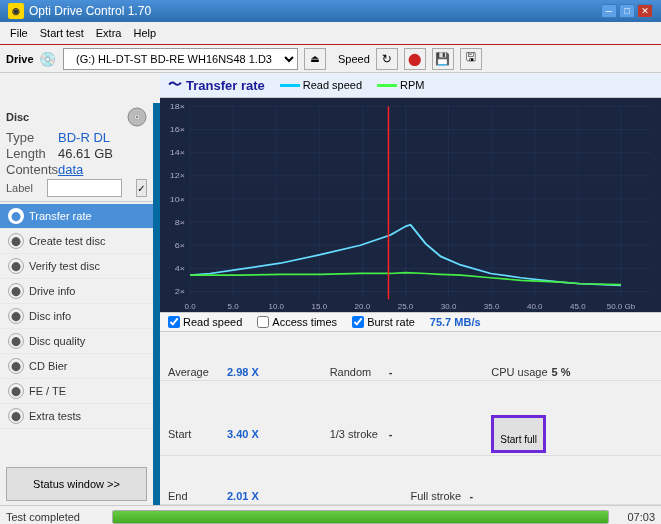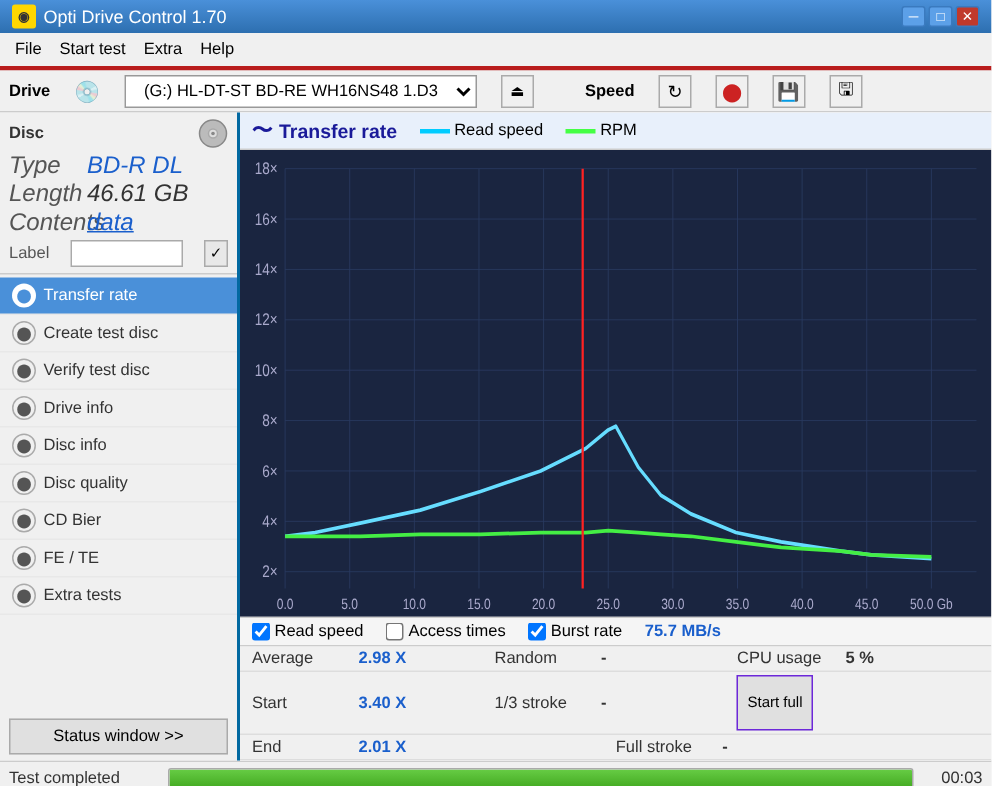--- a/index.html
+++ b/index.html
@@ -58,38 +58,38 @@
     }
     .title-btn.close { background: #c0392b; }
 
     
     .menu-bar {
       background: #f0f0f0;
       height: 16px;
       display: flex;
       align-items: center;
       padding: 11px 4px;
-      border-bottom: 3px solid #b91c1c;
+      border-bottom: 1px solid #b91c1c;
     }
     .menu-item {
       padding: 2px 6px;
       font-size: 11px;
       cursor: pointer;
       border-radius: 2px;
     }
 
     
     .drive-bar {
       background: #f0f0f0;
       height: 28px;
       display: flex;
       align-items: center;
       padding: 2px 6px;
       border-bottom: 1px solid #ccc;
-      gap: 16px;
+      gap: 6px;
     }
     .drive-label {
       font-size: 11px;
       font-weight: bold;
     }
     .drive-select {
       height: 22px;
       font-size: 11px;
       border: 1px solid #999;
       background: white;
@@ -102,22 +102,22 @@
       background: #f0f0f0;
       border: 1px solid #aaa;
       display: flex;
       align-items: center;
       justify-content: center;
       cursor: pointer;
       font-size: 10px;
     }
     .speed-label {
       font-size: 11px;
-      font-weight: bold;
-      margin-left: 18px;
+      font-weight: normal;
+      margin-left: 6px;
     }
     .speed-select {
       height: 22px;
       font-size: 11px;
       border: 1px solid #999;
       background: white;
       padding: 0 4px;
       width: 70px;
     }
     .drive-icon-btn {
@@ -135,24 +135,25 @@
     
     .main-area {
       display: flex;
       height: calc(524px - 22px - 20px - 28px - 22px);
     }
 
     
     .left-panel {
       width: 160px;
       background: #f0f0f0;
-      border-right: 2px solid #0369a1;
+      border-right: 7px solid #0369a1;
       display: flex;
       flex-direction: column;
       flex-shrink: 0;
+      margin-top: 30px;
     }
 
     
     .disc-section {
       padding: 4px 6px;
       border-bottom: 1px solid #ccc;
     }
     .disc-header {
       display: flex;
       align-items: center;
@@ -166,22 +167,21 @@
     }
     .disc-icon {
       width: 20px;
       height: 20px;
       cursor: pointer;
     }
     .disc-row {
       display: flex;
       align-items: flex-end;
       margin-bottom: 1px;
-      font-size: 16px;
-      font-style: italic;
+      font-size: 13px;
     }
     .disc-row-label {
       color: #555;
       width: 52px;
       flex-shrink: 0;
     }
     .disc-row-value {
       color: #1a5fcc;
       font-weight: normal;
     }
@@ -247,21 +247,21 @@
       align-items: center;
       justify-content: center;
       flex-shrink: 0;
     }
     .nav-icon.white { background: #f0f0f0; border: 1px solid #aaa; color: #555; font-size: 9px; }
     .nav-icon.active-icon { background: white; color: #4a90d9; font-size: 9px; }
 
     
     .status-btn {
       margin: 4px 6px;
-      height: 24px;
+      height: 34px;
       background: #e0e0e0;
       border: 1px solid #aaa;
       font-size: 11px;
       cursor: pointer;
       text-align: center;
       display: flex;
       align-items: center;
       justify-content: center;
     }
 
@@ -353,43 +353,44 @@
     .stats-row {
       display: flex;
       align-items: center;
       padding: 2px 8px;
       border-bottom: 1px solid #ddd;
       gap: 0;
     }
     .stat-col {
       display: flex;
       align-items: center;
-      gap: 16px;
+      gap: 4px;
       flex: 1;
+      margin-top: 32px;
     }
     .stat-label {
       font-size: 11px;
       color: #333;
       min-width: 55px;
     }
     .stat-value {
       font-size: 11px;
       color: #1a5fcc;
       font-weight: bold;
     }
     .stat-value.normal { color: #333; }
 
     
     .start-btn {
-      height: 37px;
+      height: 20px;
       background: #e0e0e0;
-      border: 1px solid #6d28d9;
+      border: 3px solid #6d28d9;
       font-size: 10px;
       cursor: pointer;
-      padding: 5px 6px;
+      padding: 16px 6px;
       white-space: nowrap;
     }
 
     
     .status-bar {
       height: 22px;
       background: #f0f0f0;
       border-top: 1px solid #ccc;
       display: flex;
       align-items: center;
@@ -666,14 +667,14 @@
       </div>
     </div>
   </div>
 </div>
 
 <div class="status-bar">
   <span class="status-text">Test completed</span>
   <div class="progress-bar-container">
     <div class="progress-bar-fill" style="width:100%;"></div>
   </div>
-  <span class="time-display">00:03</span>
+  <span class="time-display">07:03</span>
 </div>
 
 </body></html>

